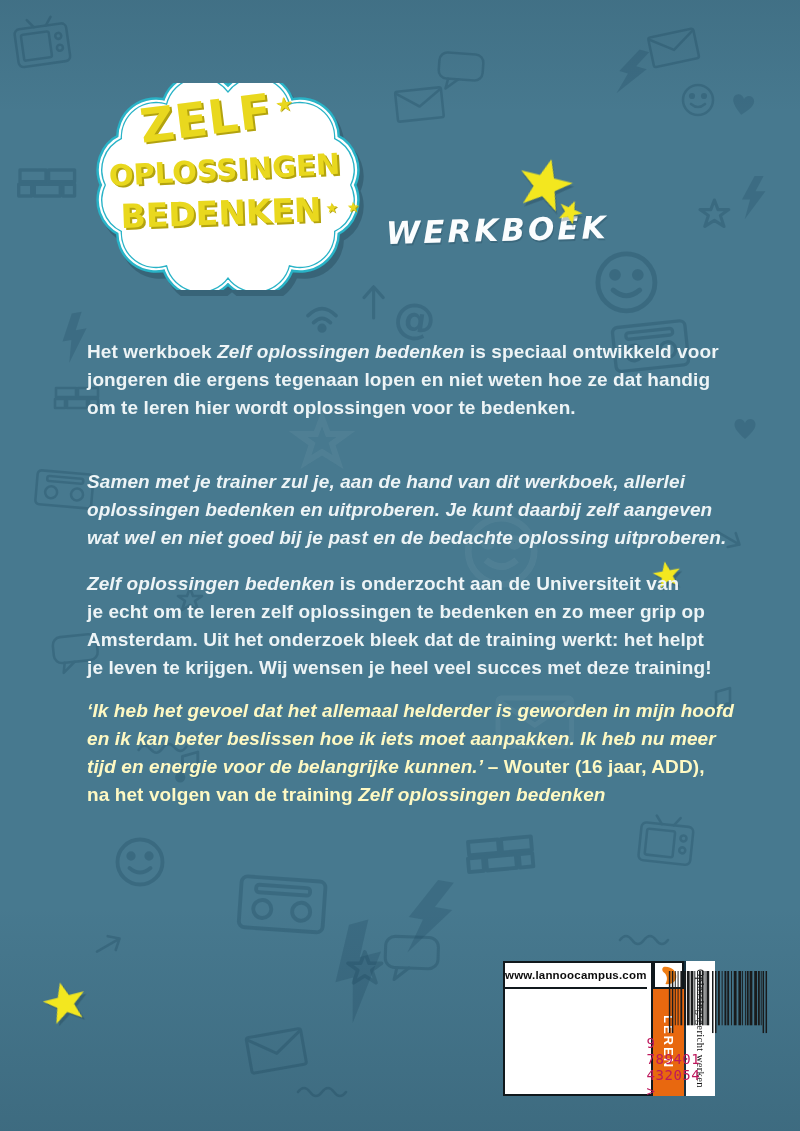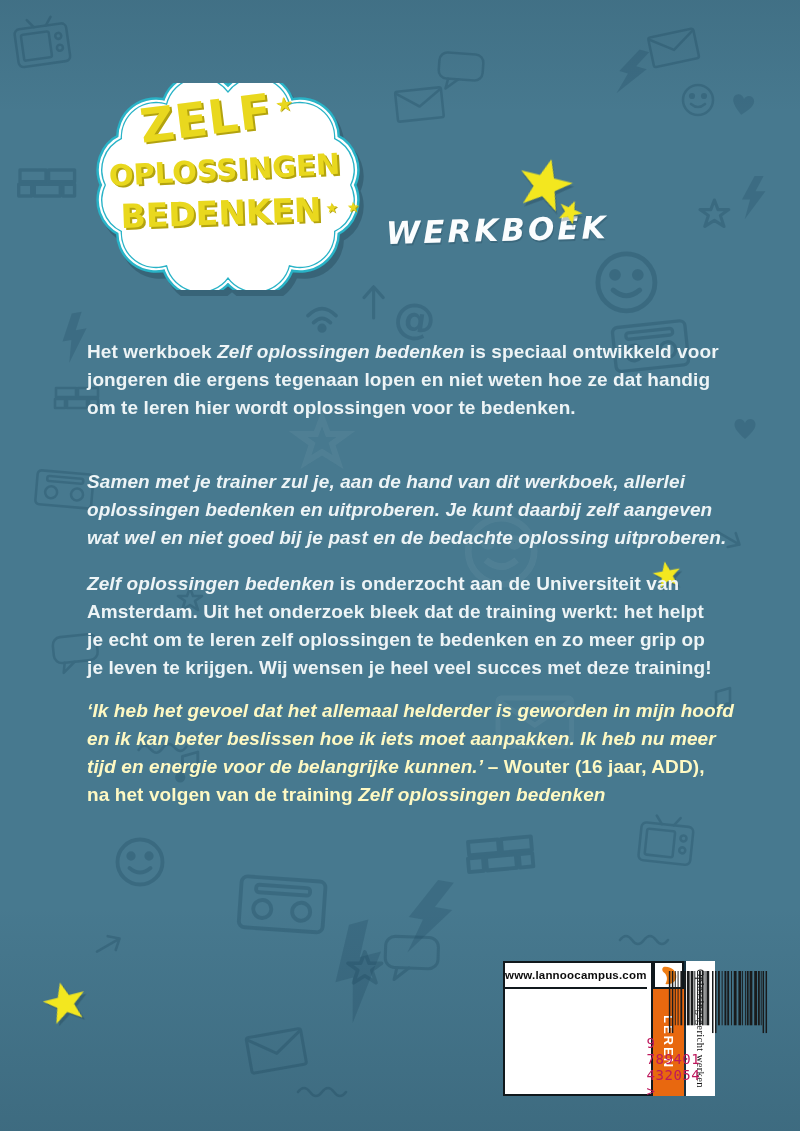--- a/index.html
+++ b/index.html
@@ -220,22 +220,22 @@
   </div>
 
   <div class="para p2">
     <div class="line">Samen met je trainer zul je, aan de hand van dit werkboek, allerlei</div>
     <div class="line">oplossingen bedenken en uitproberen. Je kunt daarbij zelf aangeven</div>
     <div class="line">wat wel en niet goed bij je past en de bedachte oplossing uitproberen.</div>
   </div>
 
   <div class="para p3">
     <div class="line"><span class="it">Zelf oplossingen bedenken</span><span> is onderzocht aan de Universiteit van</span></div>
+    <div class="line">je echt om te leren zelf oplossingen te bedenken en zo meer grip op</div>
     <div class="line">Amsterdam. Uit het onderzoek bleek dat de training werkt: het helpt</div>
-    <div class="line">je echt om te leren zelf oplossingen te bedenken en zo meer grip op</div>
     <div class="line">je leven te krijgen. Wij wensen je heel veel succes met deze training!</div>
   </div>
 
   <div class="para quote">
     <div class="line qit">‘Ik heb het gevoel dat het allemaal helderder is geworden in mijn hoofd</div>
     <div class="line qit">en ik kan beter beslissen hoe ik iets moet aanpakken. Ik heb nu meer</div>
     <div class="line"><span class="qit">tijd en energie voor de belangrijke kunnen.’ </span><span>– Wouter (16 jaar, ADD),</span></div>
     <div class="line"><span>na het volgen van de training </span><span class="qit">Zelf oplossingen bedenken</span></div>
   </div>
 

